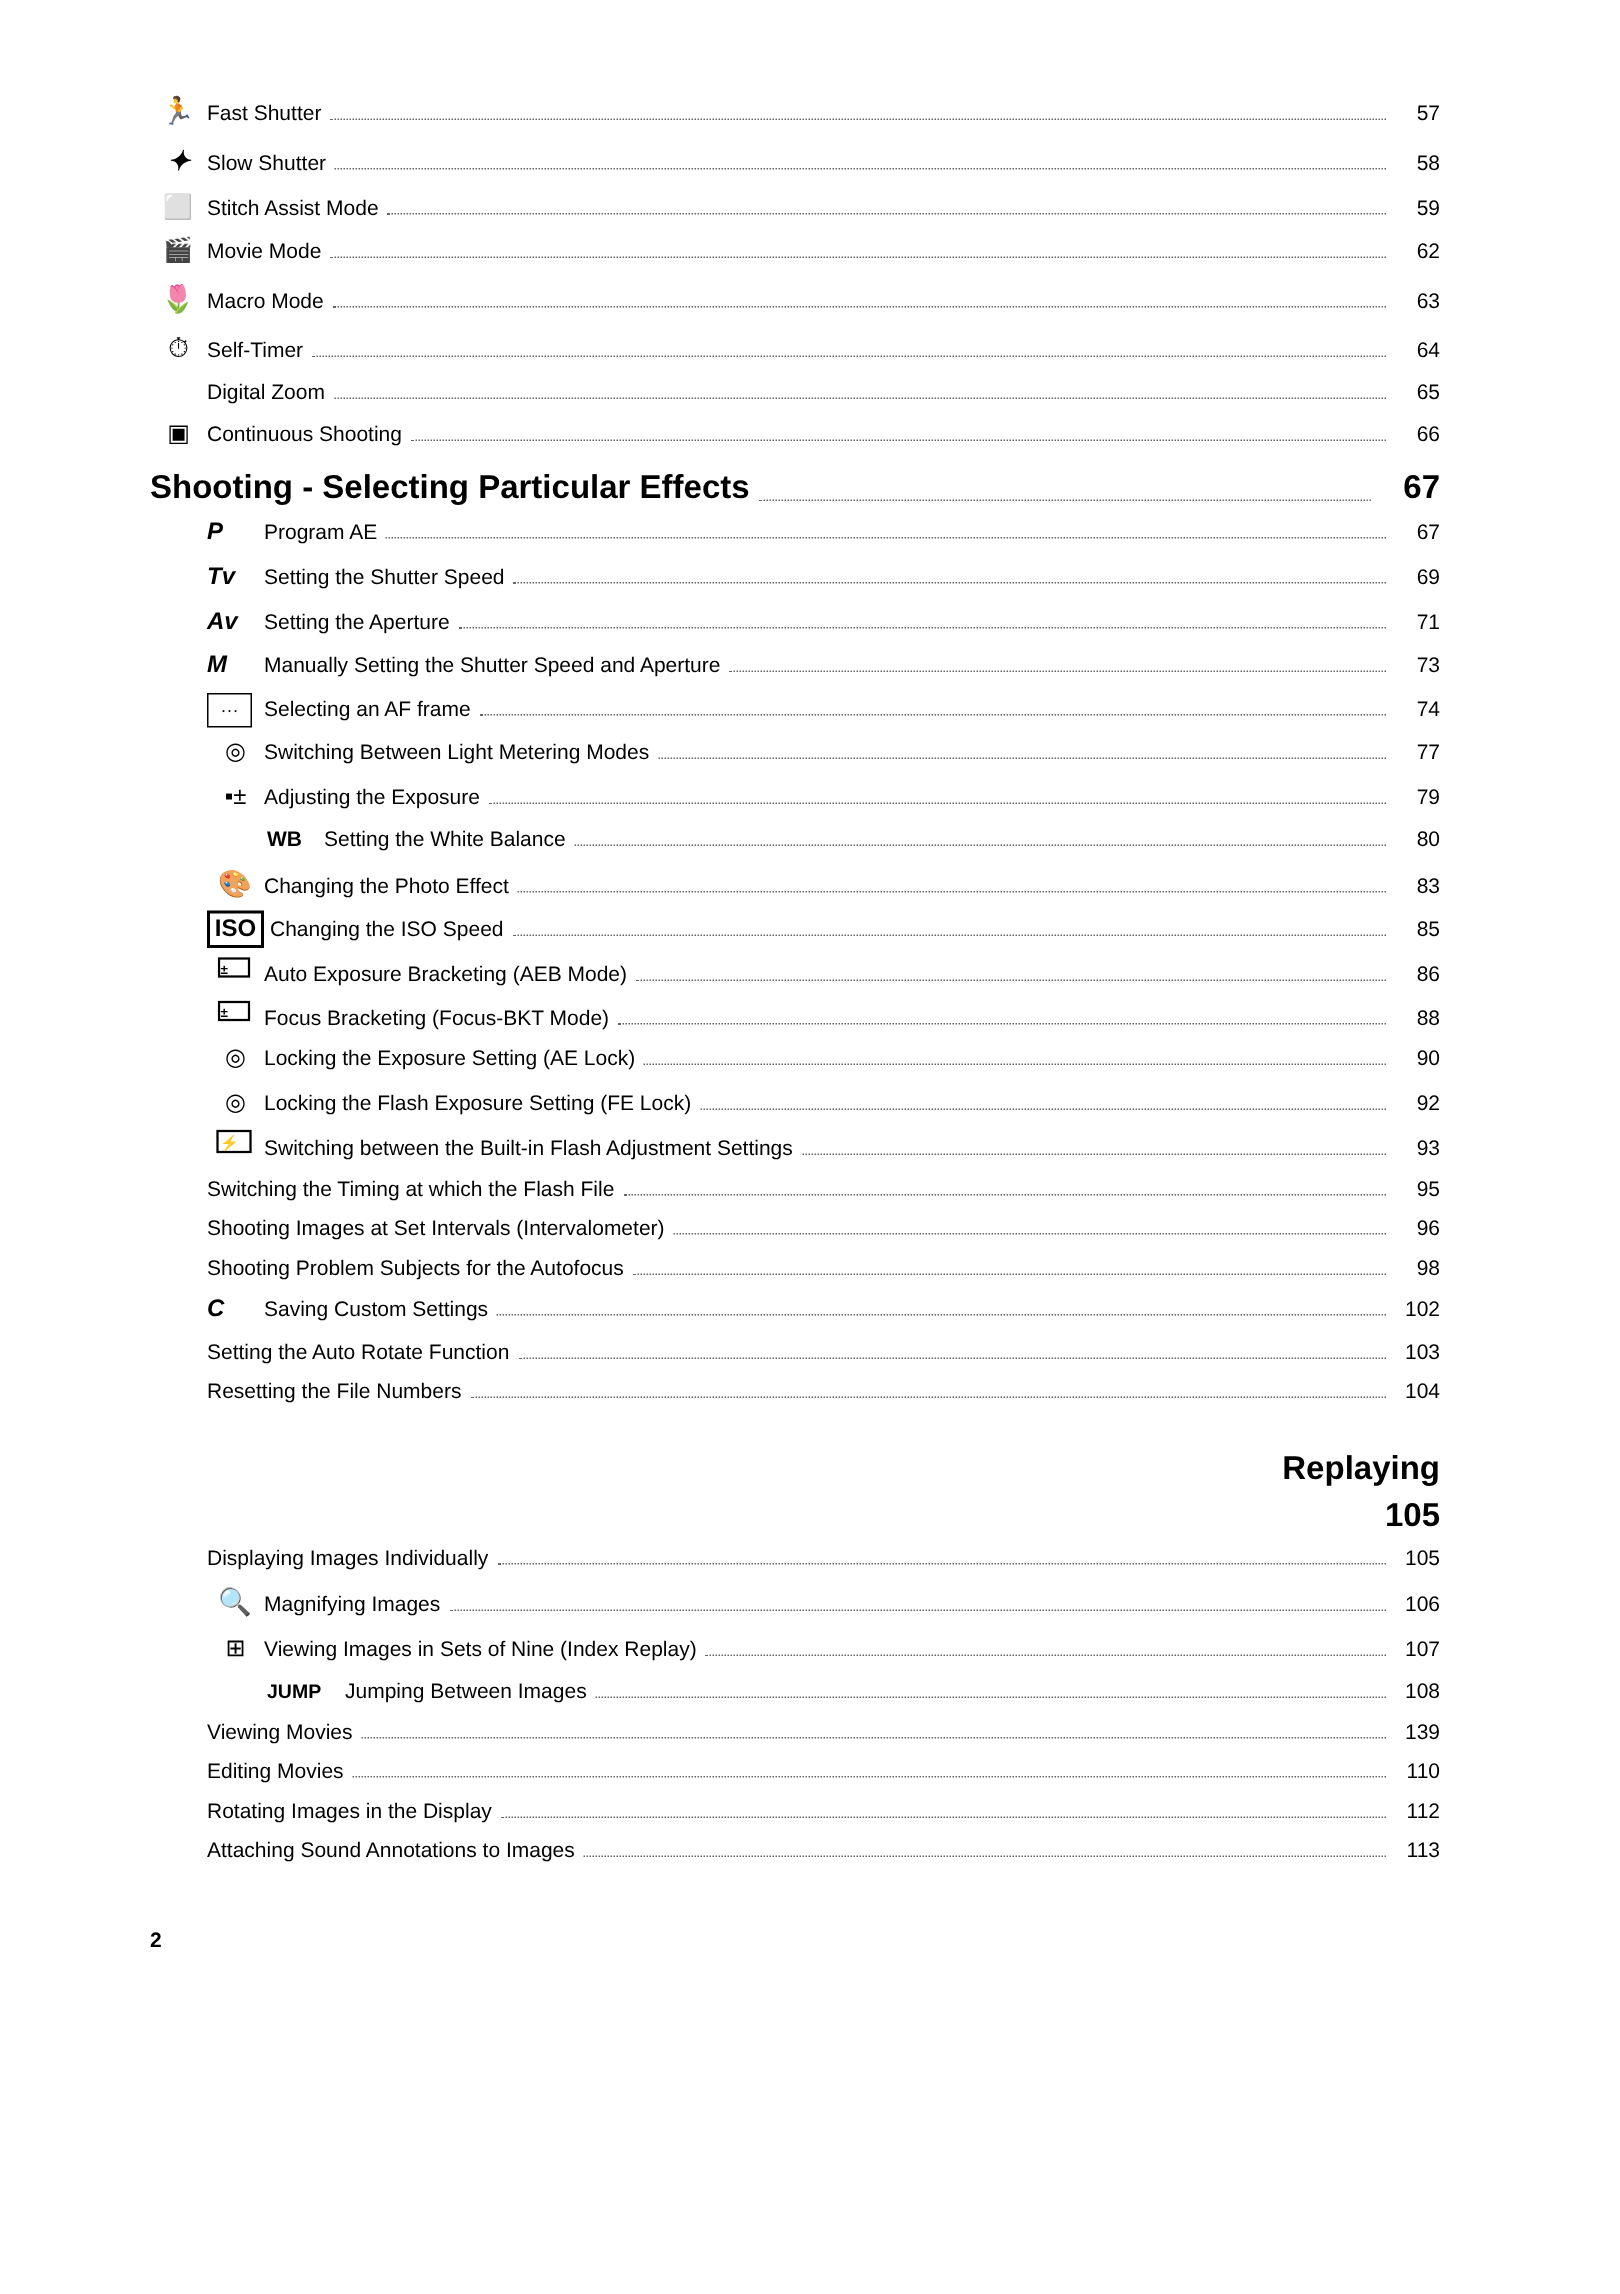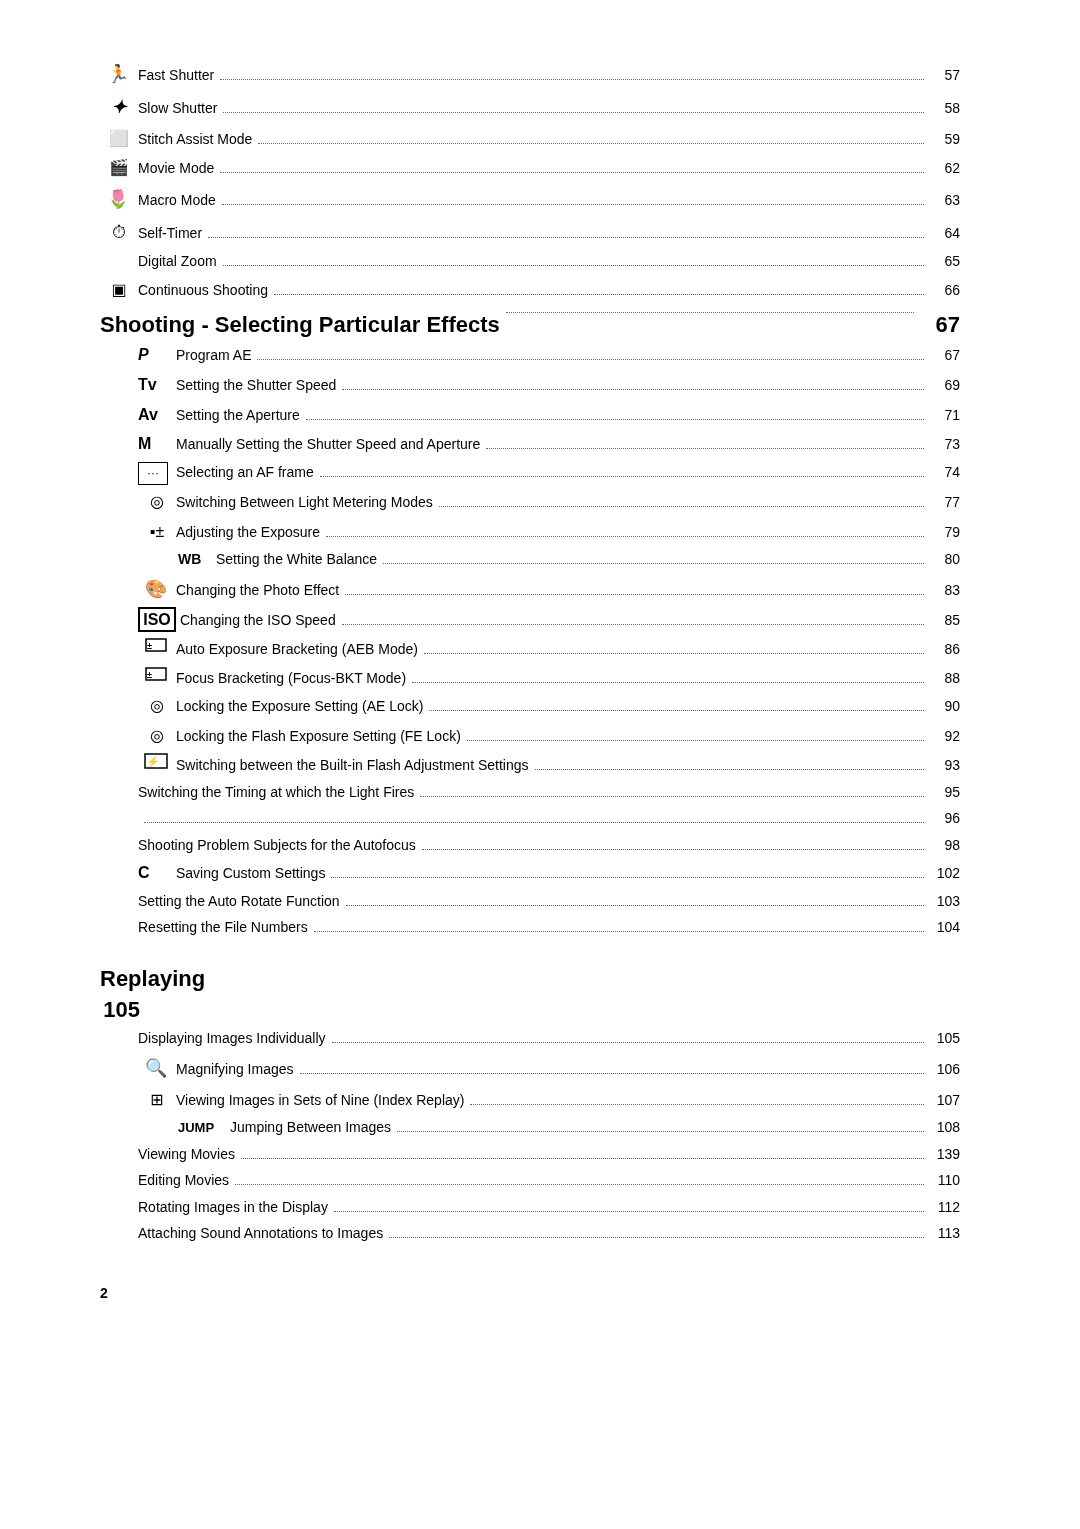--- a/index.html
+++ b/index.html
@@ -29,20 +29,21 @@
       min-width: 38px;
       display: inline-flex;
       align-items: center;
       justify-content: center;
       font-size: 14px;
       flex-shrink: 0;
     }
 
     .toc-icon-bold {
       font-weight: bold;
+      font-style: italic;
       min-width: 38px;
       display: inline-flex;
       align-items: center;
       font-size: 16px;
       flex-shrink: 0;
     }
 
     .toc-icon-label {
       font-weight: bold;
       min-width: 38px;
@@ -64,21 +65,21 @@
       text-align: right;
       flex-shrink: 0;
     }
 
     .toc-text {
       white-space: nowrap;
     }
 
     .section-heading-entry {
       display: flex;
-      align-items: flex-start;
+      align-items: flex-end;
       margin-bottom: 4px;
     }
 
     .section-heading-text {
       font-size: 22px;
       font-weight: bold;
     }
 
     .section-heading-dots {
       flex: 1;
@@ -284,27 +285,28 @@
       <text x="3" y="13" font-size="10" font-weight="bold" fill="#000">⚡</text>
     </svg>
   </span>
   <span class="toc-text">Switching between the Built-in Flash Adjustment Settings</span>
   <span class="toc-dots"></span>
   <span class="toc-page">93</span>
 </div>
 
 <div class="toc-entry">
   <span class="toc-icon"></span>
-  <span class="toc-text">Switching the Timing at which the Light Fires</span>
+  <span class="toc-text">Switching the Timing at which the Flash File</span>
   <span class="toc-dots"></span>
   <span class="toc-page">95</span>
 </div>
 
 <div class="toc-entry">
   <span class="toc-icon"></span>
+  <span class="toc-text">Shooting Images at Set Intervals (Intervalometer)</span>
   <span class="toc-dots"></span>
   <span class="toc-page">96</span>
 </div>
 
 <div class="toc-entry">
   <span class="toc-icon"></span>
   <span class="toc-text">Shooting Problem Subjects for the Autofocus</span>
   <span class="toc-dots"></span>
   <span class="toc-page">98</span>
 </div>

